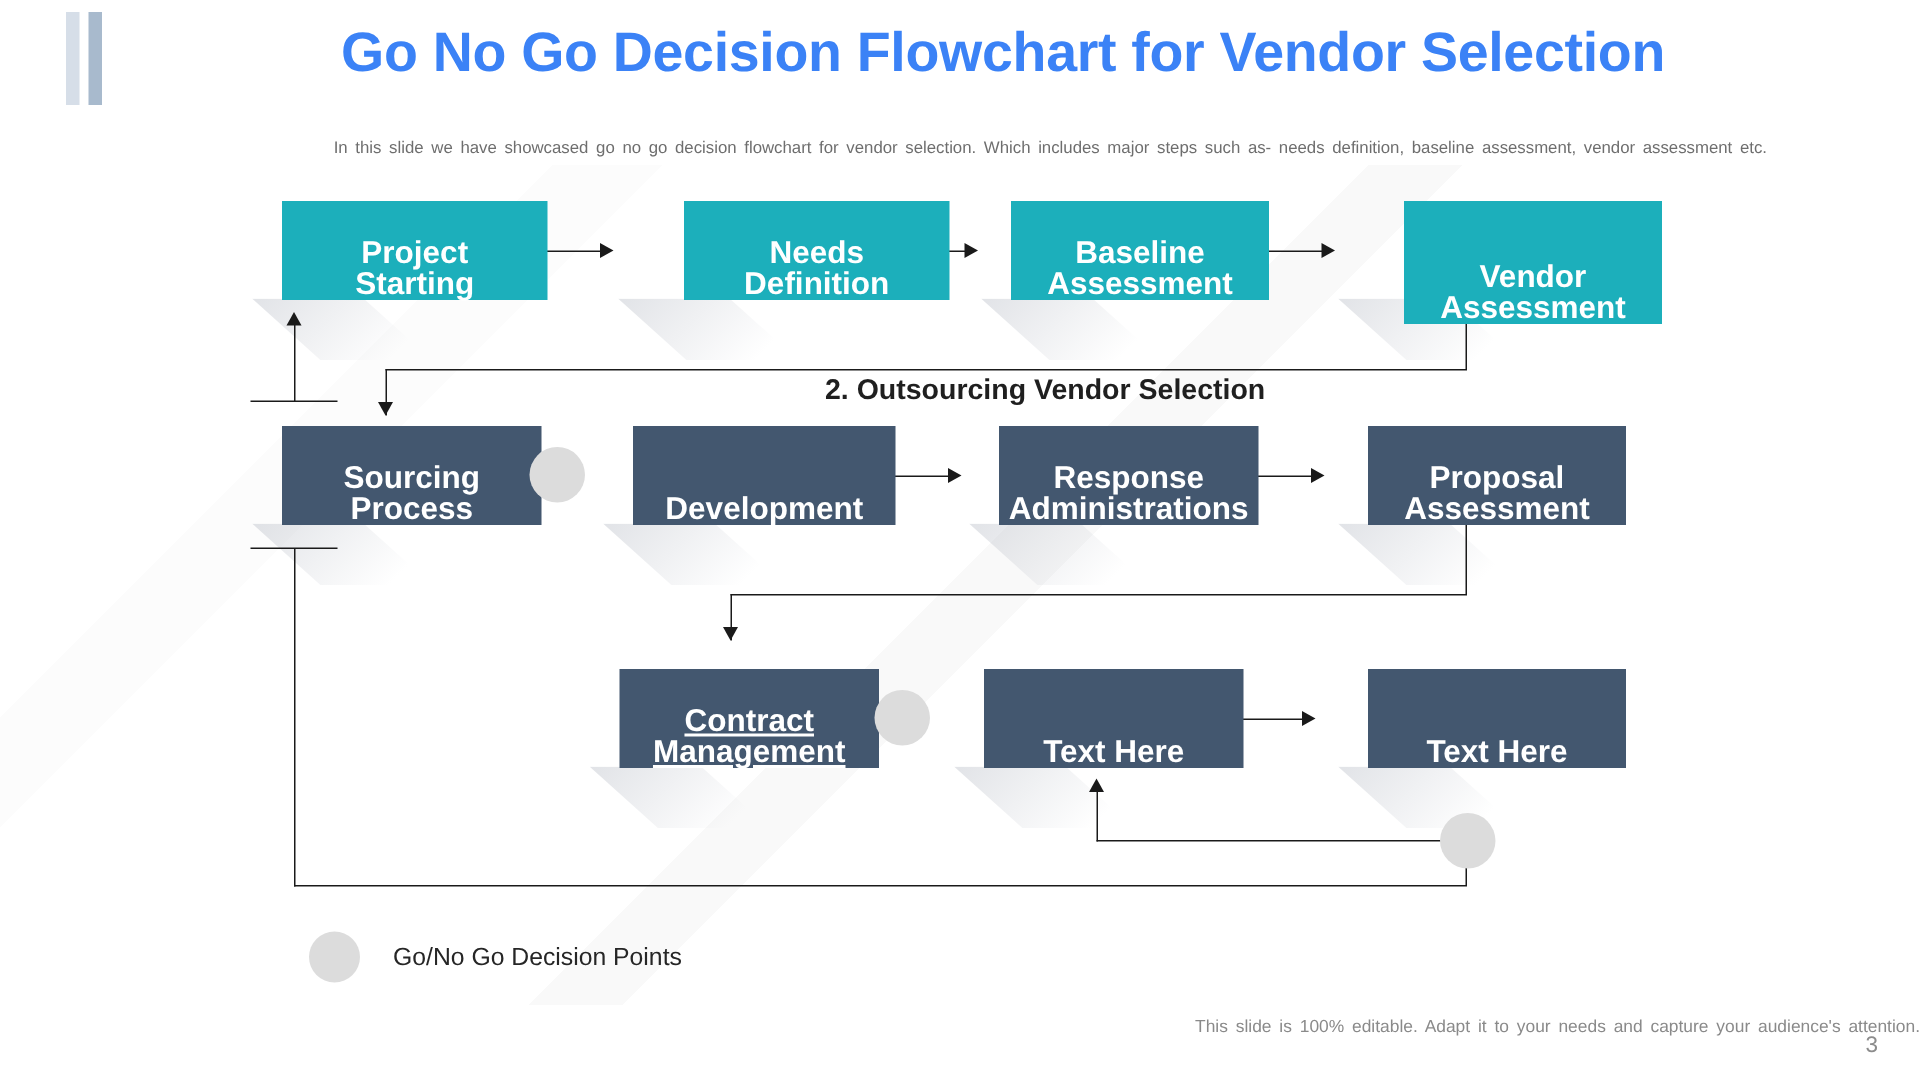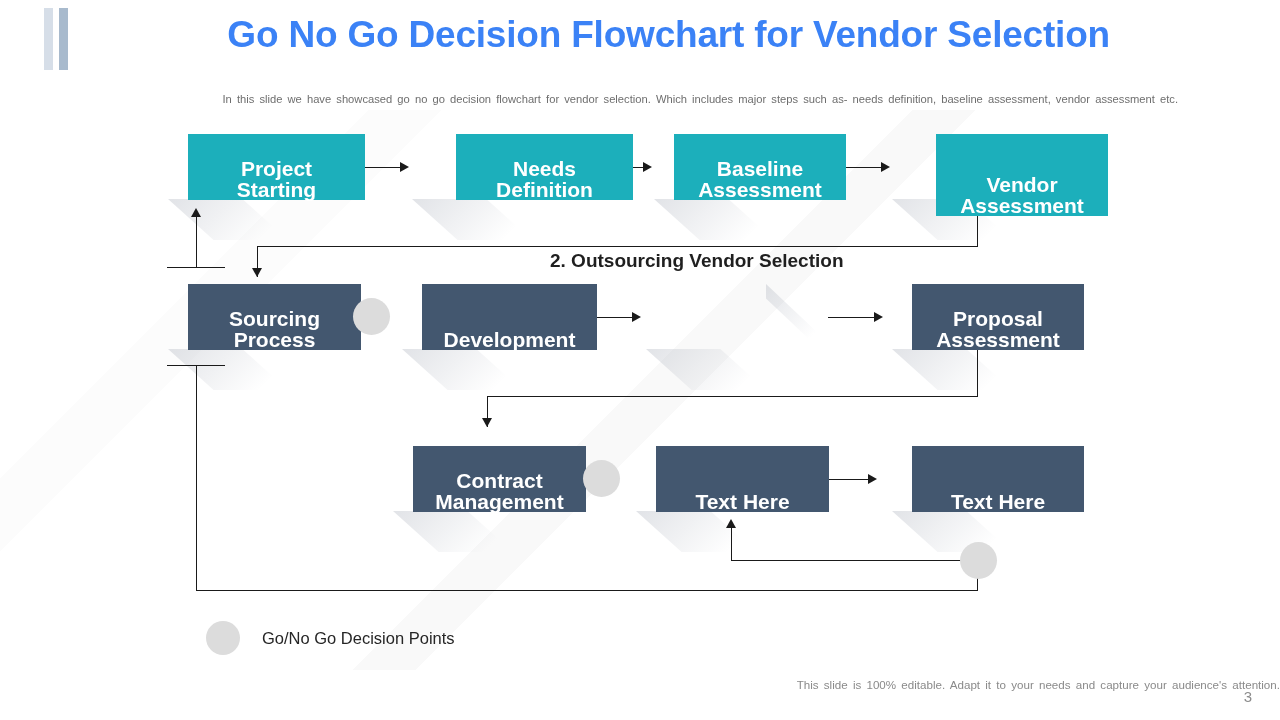--- a/index.html
+++ b/index.html
@@ -147,20 +147,23 @@
   <div class="shadow" style="left:522px;top:284px;width:70px;height:66px;clip-path:polygon(0 0,78% 78%,78% 100%,0 22%);"></div>
   <div class="shadow" style="left:766px;top:284px;width:70px;height:66px;clip-path:polygon(0 0,78% 78%,78% 100%,0 22%);"></div>
   <div class="shadow" style="left:1012px;top:284px;width:70px;height:66px;clip-path:polygon(0 0,78% 78%,78% 100%,0 22%);"></div>
 
   <div class="node navy" style="left:402px;top:284px;width:175px;height:66px;">
     <span class="lbl"><span>Development</span></span>
   </div>
   <div class="node navy" style="left:168px;top:284px;width:173px;height:66px;">
     <span class="lbl"><span>Sourcing</span><br><span>Process</span></span>
   </div>
+  <div class="node navy" style="left:646px;top:284px;width:173px;height:66px;">
+    <span class="lbl"><span>Response</span><br><span>Administrations</span></span>
+  </div>
   <div class="node navy" style="left:892px;top:284px;width:172px;height:66px;">
     <span class="lbl"><span>Proposal</span><br><span>Assessment</span></span>
   </div>
 
   <div class="circle" style="left:353px;top:298px;width:37px;height:37px;"></div>
 
   <div class="hline" style="left:586px;top:317px;width:48px;"></div>
   <div class="arrow-r" style="left:632px;top:312px;"></div>
   <div class="hline" style="left:828px;top:317px;width:48px;"></div>
   <div class="arrow-r" style="left:874px;top:312px;"></div>
@@ -173,21 +176,21 @@
   <div class="hline" style="left:167px;top:365px;width:58px;"></div>
 
 
   <div class="shadow" style="left:393px;top:511px;width:120px;height:64px;clip-path:polygon(0 0,62% 0,100% 64%,38% 64%);"></div>
   <div class="shadow" style="left:636px;top:511px;width:120px;height:64px;clip-path:polygon(0 0,62% 0,100% 64%,38% 64%);"></div>
   <div class="shadow" style="left:892px;top:511px;width:120px;height:64px;clip-path:polygon(0 0,62% 0,100% 64%,38% 64%);"></div>
   <div class="shadow" style="left:513px;top:446px;width:70px;height:66px;clip-path:polygon(0 0,78% 78%,78% 100%,0 22%);"></div>
   <div class="shadow" style="left:756px;top:446px;width:70px;height:66px;clip-path:polygon(0 0,78% 78%,78% 100%,0 22%);"></div>
   <div class="shadow" style="left:1012px;top:446px;width:70px;height:66px;clip-path:polygon(0 0,78% 78%,78% 100%,0 22%);"></div>
 
-  <div class="node navy" style="left:393px;top:446px;width:173px;height:66px;">
+  <div class="node navy" style="left:393px;top:446px;width:173px;height:66px;text-decoration:underline;">
     <span class="lbl"><span>Contract</span><br><span>Management</span></span>
   </div>
   <div class="node navy" style="left:636px;top:446px;width:173px;height:66px;">
     <span class="lbl"><span>Text Here</span></span>
   </div>
   <div class="node navy" style="left:892px;top:446px;width:172px;height:66px;">
     <span class="lbl"><span>Text Here</span></span>
   </div>
 
   <div class="circle" style="left:583px;top:460px;width:37px;height:37px;"></div>

